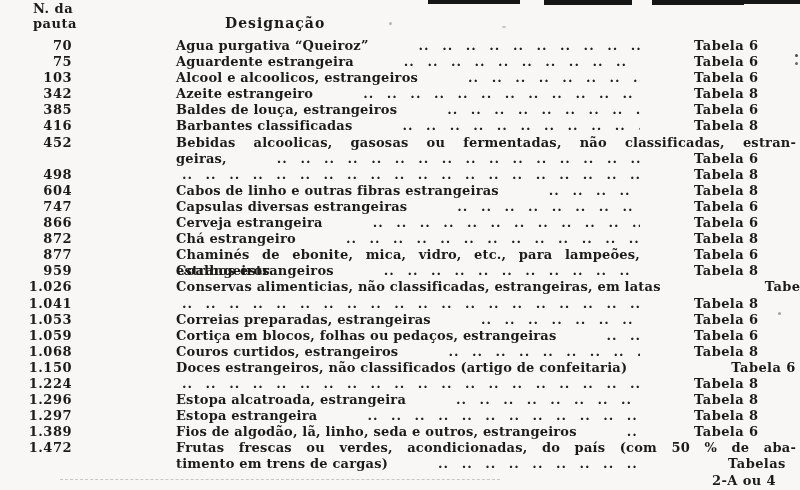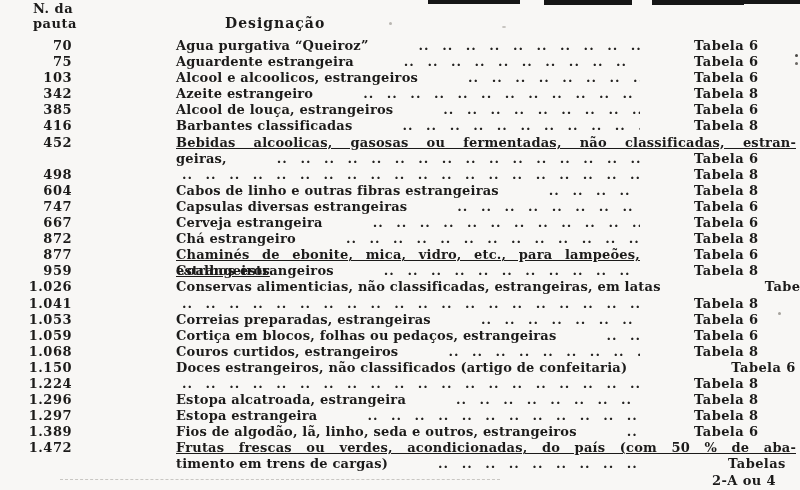--- a/index.html
+++ b/index.html
@@ -42,21 +42,20 @@
     white-space:nowrap;
     gap:44px;
   }
   .num{flex:none;width:72px;text-align:right;letter-spacing:0.5px;}
   .gap{flex:none;width:16px;}
   .desc{flex:none;letter-spacing:0.2px;}
   .desc.fill{
     flex:1 1 auto;min-width:0;white-space:normal;overflow:hidden;
     text-align:justify;text-align-last:justify;margin-right:4px;
     word-spacing:2px;
-    text-decoration:underline;
   }
   .mid{
     flex:1 1 auto;min-width:0;overflow:hidden;
     margin:0 4px 0 6px;
     letter-spacing:1px;word-spacing:7px;
     color:#242220;
   }
   .ref{flex:none;width:112px;text-align:left;padding-left:6px;letter-spacing:0.4px;}
   .ref.shift-a{padding-left:40px;}
   .ref.shift-b{padding-left:24px;}
@@ -108,21 +107,21 @@
       <div class="line">
         <span class="num">342</span>
         <span class="gap"></span>
         <span class="desc">Azeite estrangeiro</span>
         <span class="mid">.. .. .. .. .. .. .. .. .. .. .. .. .. .. .. .. .. .. .. .. .. .. .. .. .. .. .. .. .. .. .. .. .. .. .. .. .. .. .. .. .. .. .. .. .. .. </span>
         <span class="ref">Tabela 8</span>
       </div>
       <div class="line">
         <span class="num">385</span>
         <span class="gap"></span>
-        <span class="desc">Alcool de louça, estrangeiros</span>
+        <span class="desc">Baldes de louça, estrangeiros</span>
         <span class="mid">.. .. .. .. .. .. .. .. .. .. .. .. .. .. .. .. .. .. .. .. .. .. .. .. .. .. .. .. .. .. .. .. .. .. .. .. .. .. .. .. .. .. .. .. .. .. </span>
         <span class="ref">Tabela 6</span>
       </div>
       <div class="line">
         <span class="num">416</span>
         <span class="gap"></span>
         <span class="desc">Barbantes classificadas</span>
         <span class="mid">.. .. .. .. .. .. .. .. .. .. .. .. .. .. .. .. .. .. .. .. .. .. .. .. .. .. .. .. .. .. .. .. .. .. .. .. .. .. .. .. .. .. .. .. .. .. </span>
         <span class="ref">Tabela 8</span>
       </div>
@@ -152,21 +151,21 @@
         <span class="ref">Tabela 8</span>
       </div>
       <div class="line">
         <span class="num">747</span>
         <span class="gap"></span>
         <span class="desc">Capsulas diversas estrangeiras</span>
         <span class="mid">.. .. .. .. .. .. .. .. .. .. .. .. .. .. .. .. .. .. .. .. .. .. .. .. .. .. .. .. .. .. .. .. .. .. .. .. .. .. .. .. .. .. .. .. .. .. </span>
         <span class="ref">Tabela 6</span>
       </div>
       <div class="line">
-        <span class="num">667</span>
+        <span class="num">866</span>
         <span class="gap"></span>
         <span class="desc">Cerveja estrangeira</span>
         <span class="mid">.. .. .. .. .. .. .. .. .. .. .. .. .. .. .. .. .. .. .. .. .. .. .. .. .. .. .. .. .. .. .. .. .. .. .. .. .. .. .. .. .. .. .. .. .. .. </span>
         <span class="ref">Tabela 6</span>
       </div>
       <div class="line">
         <span class="num">872</span>
         <span class="gap"></span>
         <span class="desc">Chá estrangeiro</span>
         <span class="mid">.. .. .. .. .. .. .. .. .. .. .. .. .. .. .. .. .. .. .. .. .. .. .. .. .. .. .. .. .. .. .. .. .. .. .. .. .. .. .. .. .. .. .. .. .. .. </span>

